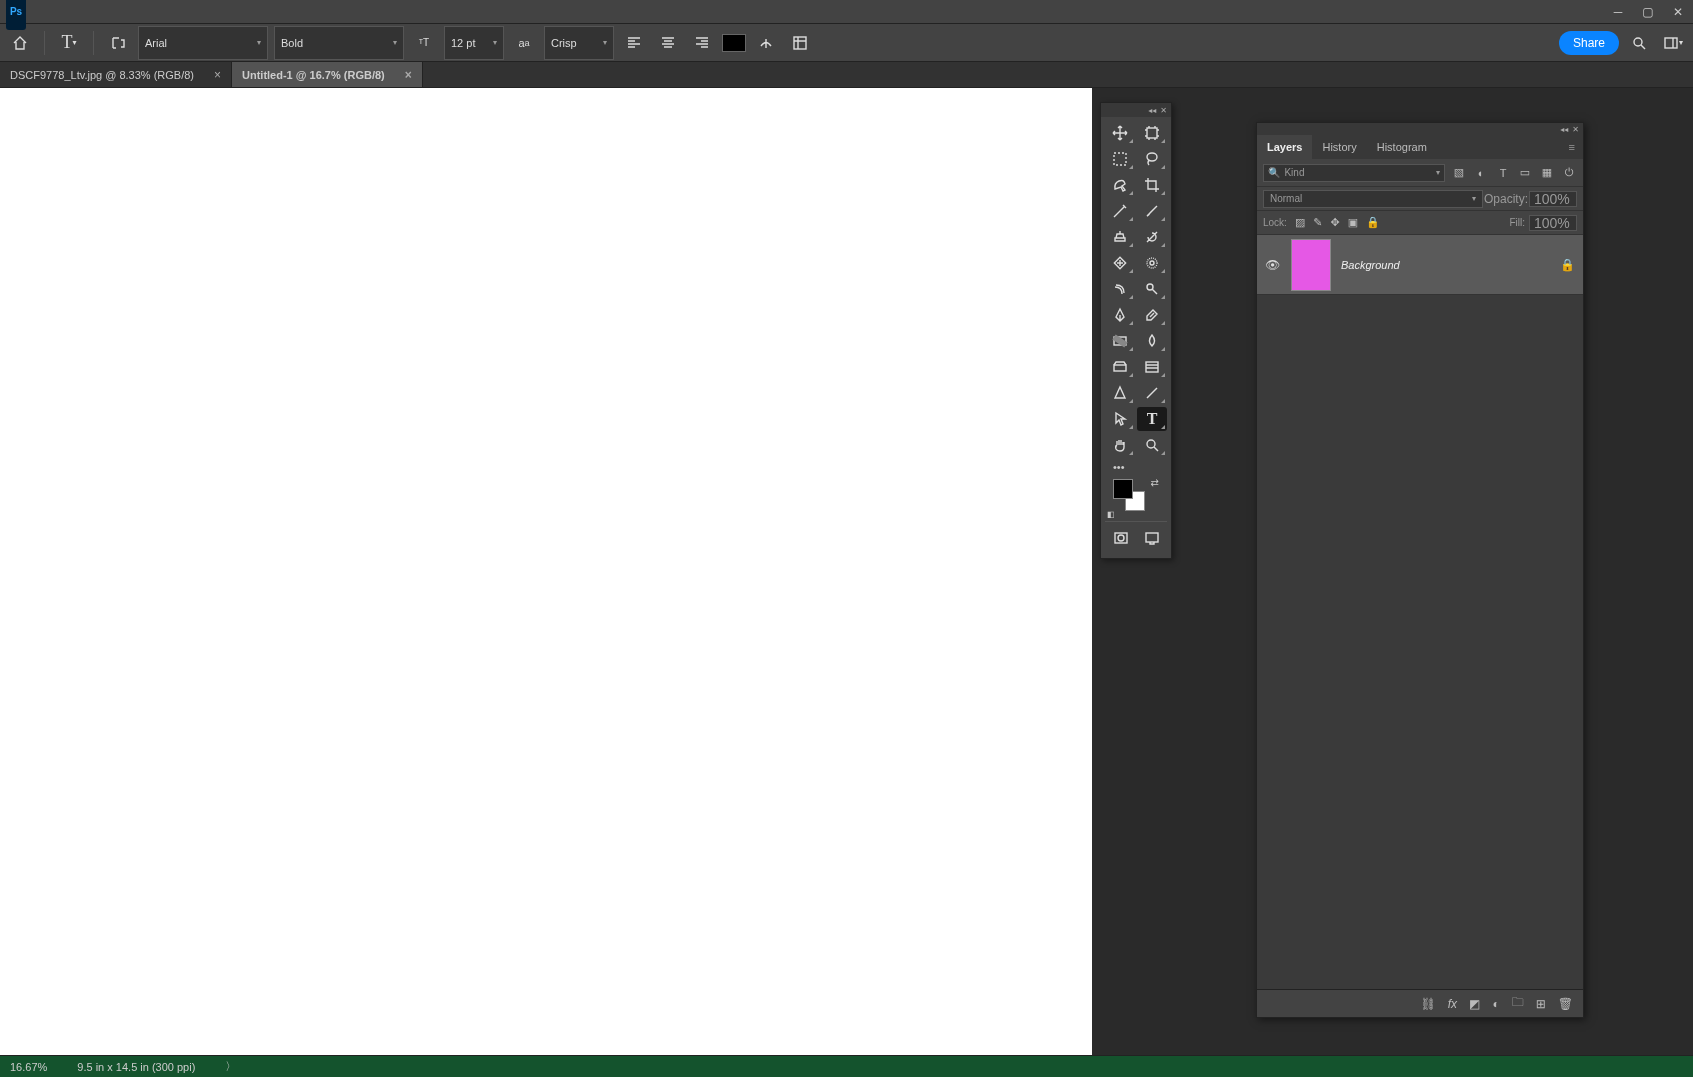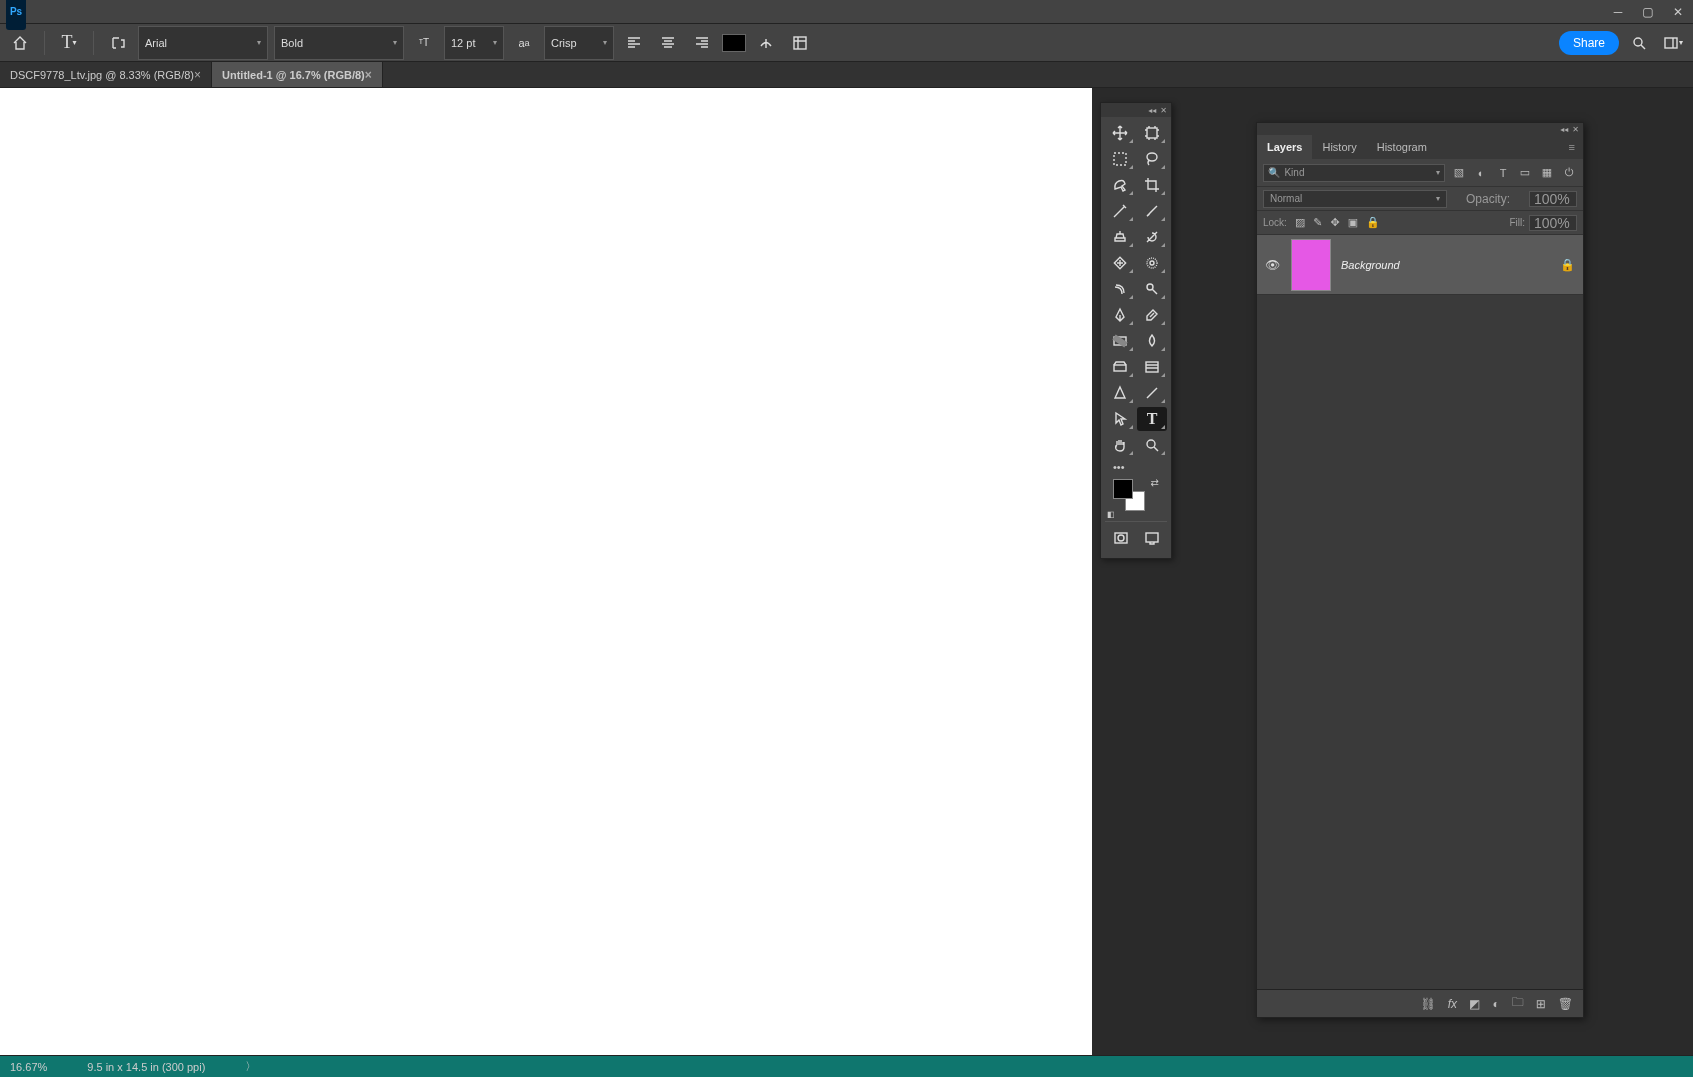--- a/index.html
+++ b/index.html
@@ -11,21 +11,21 @@
 .win-controls{margin-left:auto;display:flex}
 .win-btn{width:30px;height:24px;display:flex;align-items:center;justify-content:center;color:#ccc;font-size:12px}
 .optbar{height:38px;background:#434343;border-bottom:1px solid #222;display:flex;align-items:center;padding:0 6px;gap:6px}
 .ob-btn{width:28px;height:28px;display:flex;align-items:center;justify-content:center;border-radius:3px;color:#ddd}
 .ob-sep{width:1px;height:24px;background:#555;margin:0 4px}
 .ob-select{background:#333;border:1px solid #555;height:22px;display:flex;align-items:center;padding:16px 6px;font-size:11px;color:#ddd;min-width:90px;position:relative}
 .ob-select .arrow{margin-left:auto;font-size:8px;color:#999}
 .ob-swatch{width:24px;height:18px;background:#000;border:1px solid #666}
 .share{background:#0a84ff;color:#fff;padding:5px 14px;border-radius:20px;font-size:12px;margin-left:auto}
 .tabs{height:26px;background:#323232;display:flex;align-items:stretch;border-bottom:1px solid #222}
-.tab{padding:0 10px;display:flex;align-items:center;gap:0;font-size:11px;color:#ccc;border-right:1px solid #222}
+.tab{padding:0 10px;display:flex;align-items:center;gap:20px;font-size:11px;color:#ccc;border-right:1px solid #222}
 .tab.active{background:#535353;font-weight:bold}
 .tab .close{color:#aaa;font-size:12px}
 .workspace{position:absolute;top:88px;left:0;right:0;bottom:22px;background:#2a2a2a}
 .canvas{position:absolute;left:0;top:0;width:1092px;height:100%;background:#fff}
 .tools-panel{position:absolute;left:1100px;top:14px;width:72px;background:#434343;border:1px solid #222;box-shadow:2px 2px 6px rgba(0,0,0,.4)}
 .panel-hdr{height:14px;background:#383838;display:flex;justify-content:flex-end;align-items:center;padding:0 4px;gap:4px;font-size:8px;color:#aaa}
 .tool-grid{display:grid;grid-template-columns:1fr 1fr;gap:2px;padding:4px}
 .tool{width:30px;height:24px;display:flex;align-items:center;justify-content:center;font-size:14px;color:#ddd;border-radius:3px;position:relative}
 .tool.active{background:#1a1a1a}
 .tool.corner::after{content:"";position:absolute;right:2px;bottom:2px;width:0;height:0;border-right:4px solid #999;border-top:4px solid transparent}
@@ -38,37 +38,37 @@
 .screen-row{grid-column:1/3;display:flex;justify-content:space-around;padding:4px 0;border-top:1px solid #555}
 .layers-panel{position:absolute;left:1256px;top:34px;width:328px;height:896px;background:#434343;border:1px solid #222;box-shadow:2px 2px 8px rgba(0,0,0,.5);display:flex;flex-direction:column}
 .lp-hdr{height:12px;background:#383838;display:flex;justify-content:flex-end;align-items:center;padding:0 4px;gap:4px;font-size:8px;color:#aaa}
 .lp-tabs{height:24px;display:flex;align-items:stretch;background:#383838}
 .lp-tab{padding:0 10px;display:flex;align-items:center;font-size:11px;color:#bbb}
 .lp-tab.active{background:#434343;color:#eee;font-weight:bold}
 .lp-menu{margin-left:auto;padding:0 8px;display:flex;align-items:center;color:#999}
 .lp-filter{height:28px;display:flex;align-items:center;padding:0 6px;gap:6px;border-bottom:1px solid #333}
 .lp-kind{flex:1;background:#333;border:1px solid #555;height:18px;display:flex;align-items:center;padding:0 4px;font-size:10px;color:#999;gap:4px}
 .lp-ficon{width:16px;height:16px;display:flex;align-items:center;justify-content:center;color:#bbb;font-size:11px}
-.lp-blend{height:24px;display:flex;align-items:center;padding:0 6px;gap:19px;border-bottom:1px solid #333}
+.lp-blend{height:24px;display:flex;align-items:center;padding:0 6px;gap:1px;border-bottom:1px solid #333}
 .lp-bsel{flex:1;background:#333;border:1px solid #555;height:18px;padding:0 6px;font-size:10px;color:#999;display:flex;align-items:center}
 .lp-op{font-size:12px;color:#999}
 .lp-opv{width:48px;background:#333;border:1px solid #555;height:16px;font-size:14px;color:#999;padding:0 4px;display:flex;align-items:center}
 .lp-lock{height:24px;display:flex;align-items:center;padding:0 6px;gap:8px;border-bottom:1px solid #333;font-size:10px;color:#999}
 .lp-lock span.lbl{color:#999}
 .lp-lock-icons{display:flex;gap:8px}
 .lp-lock-icons span{font-size:11px;color:#bbb}
 .lp-fill{margin-left:auto;display:flex;align-items:center;gap:4px}
 .lp-list{flex:1;background:#3a3a3a;overflow:auto}
 .layer-row{height:60px;background:#5a5a5a;display:flex;align-items:center;padding:0 8px;gap:10px;border-bottom:1px solid #333}
 .eye{width:16px;color:#ddd;font-size:12px}
 .thumb{width:40px;height:52px;background:#e558e5;border:1px solid #888}
 .lname{font-style:italic;font-size:11px;color:#eee}
 .llock{margin-left:auto;color:#ccc;font-size:12px}
 .lp-foot{height:28px;border-top:1px solid #222;display:flex;align-items:center;justify-content:flex-end;gap:12px;padding:0 10px;color:#bbb;font-size:12px}
-.status{position:absolute;left:0;right:0;bottom:0;height:22px;background:#0f766e;display:flex;align-items:center;padding:0 10px;gap:40px;color:#ccc;font-size:11px;border-top:1px solid #222}
+.status{position:absolute;left:0;right:0;bottom:0;height:22px;background:#14532d;display:flex;align-items:center;padding:0 10px;gap:30px;color:#ccc;font-size:11px;border-top:1px solid #222}
 svg{width:16px;height:16px;stroke:#ddd;fill:none;stroke-width:1.4}
 </style>
 </head>
 <body>
 
 <div class="titlebar">
   <div class="app-icon">Ps</div>
   <div class="win-controls">
     <div class="win-btn">─</div>
     <div class="win-btn">▢</div>

